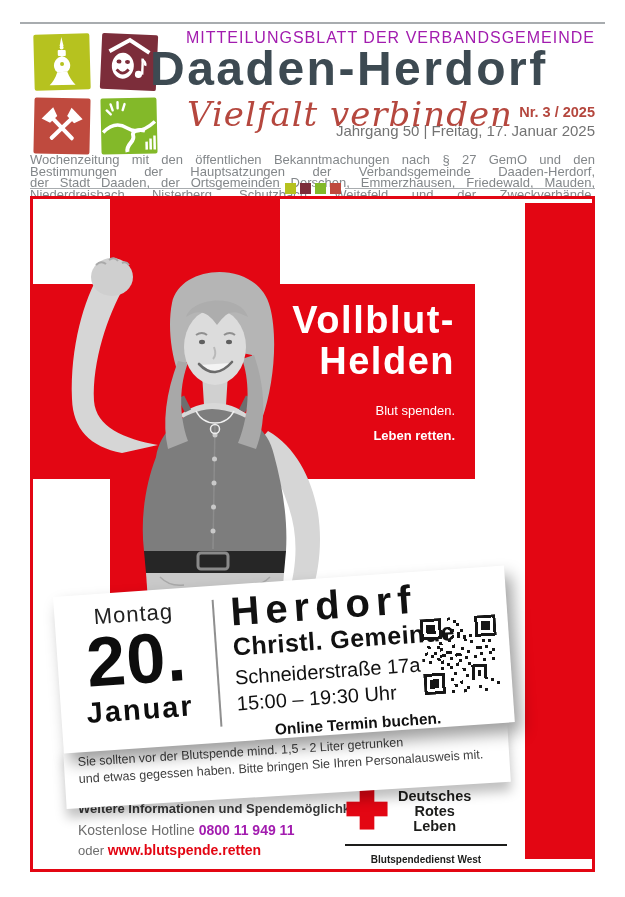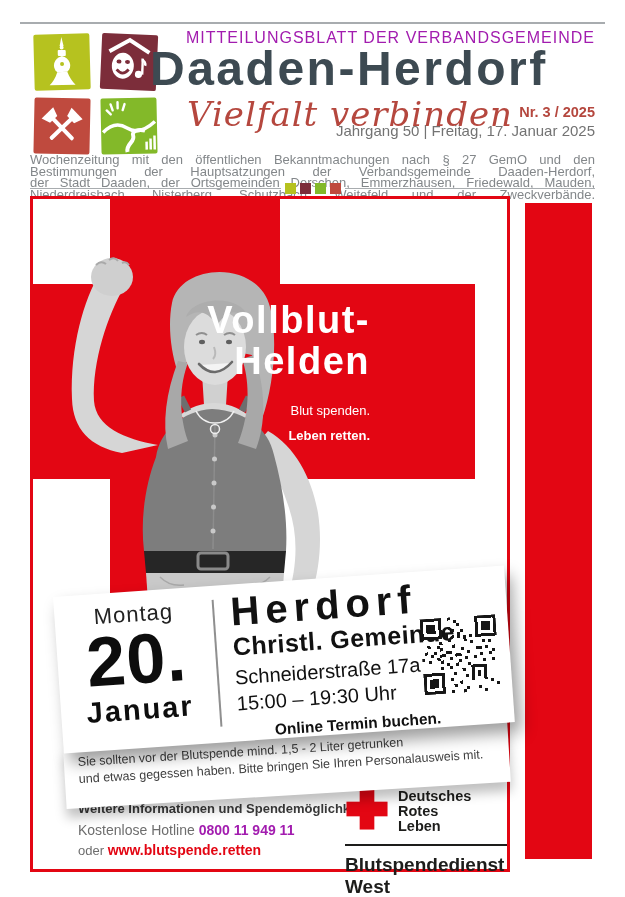--- a/index.html
+++ b/index.html
@@ -24,21 +24,21 @@
   .issue{position:absolute;right:30px;top:104px;font-size:14.5px;font-weight:bold;color:#b5473e;}
   .dateline{position:absolute;right:30px;top:122px;font-size:15px;color:#737373;}
   .imprint{position:absolute;left:30px;right:30px;top:154px;font-size:13px;line-height:11.5px;color:#83878a;}
   .imprint div{text-align:justify;text-align-last:justify;}
   .divider{position:absolute;left:30px;right:30px;top:183px;display:flex;align-items:center;gap:4px;}
   .dline{flex:1;height:1px;background:#a8acaf;}
   .sq{width:11px;height:11px;flex:0 0 auto;}
   .sq1{background:#b6c21f;} .sq2{background:#7c2d3a;} .sq3{background:#83b929;} .sq4{background:#bf4a3e;}
 
   
-  .ad{position:absolute;left:30px;top:196px;width:480px;height:676px;box-sizing:border-box;
+  .ad{position:absolute;left:30px;top:196px;width:565px;height:676px;box-sizing:border-box;
       border:3px solid #e30613;background:#fff;}
   .red{position:absolute;background:#e30613;}
   .red-bar{left:77px;top:0;width:170px;height:505px;}
   .red-arm{left:0;top:85px;width:442px;height:195px;}
   .red-col{left:492px;top:4px;width:67px;height:656px;}
   .woman{position:absolute;left:27px;top:52px;width:300px;height:350px;z-index:1;}
   .campaign{position:absolute;right:137px;top:101px;text-align:right;color:#fff;z-index:2;}
   .headline{font-size:38px;font-weight:bold;line-height:41px;letter-spacing:1.5px;}
   .tagline{margin-top:16px;font-size:13px;line-height:25px;}
   .tagline .bold{font-weight:bold;}
@@ -63,26 +63,26 @@
   .t-time{font-size:20px;margin-top:3px;}
   .t-cta{font-size:15.5px;font-weight:bold;margin-top:8px;margin-left:36px;}
   .qr{position:absolute;right:12px;top:48px;width:76px;height:76px;}
 
   .ad-info{position:absolute;left:45px;top:602px;z-index:3;}
   .info-head{font-size:13px;font-weight:bold;color:#3a3a3a;}
   .info-hotline{margin-top:6px;font-size:14px;color:#6d6d6d;}
   .info-hotline .red-bold{font-size:14px;font-weight:bold;color:#a21caf;}
   .info-web{margin-top:4px;font-size:13px;color:#6d6d6d;}
   .info-web .red-bold{font-size:14px;font-weight:bold;color:#e30613;}
-  .drk{position:absolute;left:312px;top:588px;z-index:3;color:#1d1d1b;}
+  .drk{position:absolute;left:312px;top:588px;z-index:3;color:#1d1d1b;text-align:center;}
   .drk-top{display:flex;gap:9px;align-items:flex-start;}
   .drk-cross{width:44px;height:44px;flex:0 0 auto;}
   .drk-name{font-size:14.5px;font-weight:bold;line-height:15px;padding-top:2px;}
   .drk-rule{height:2px;background:#1d1d1b;margin-top:10px;width:162px;}
-  .drk-sub{font-size:19px;font-weight:bold;margin-top:8px;}
+  .drk-sub{font-size:10px;font-weight:bold;margin-top:8px;}
 </style>
 </head>
 <body>
 
 <div class="page">
 
   <div class="top-rule"></div>
 
   <div class="logo">
     <div class="tile t1">

